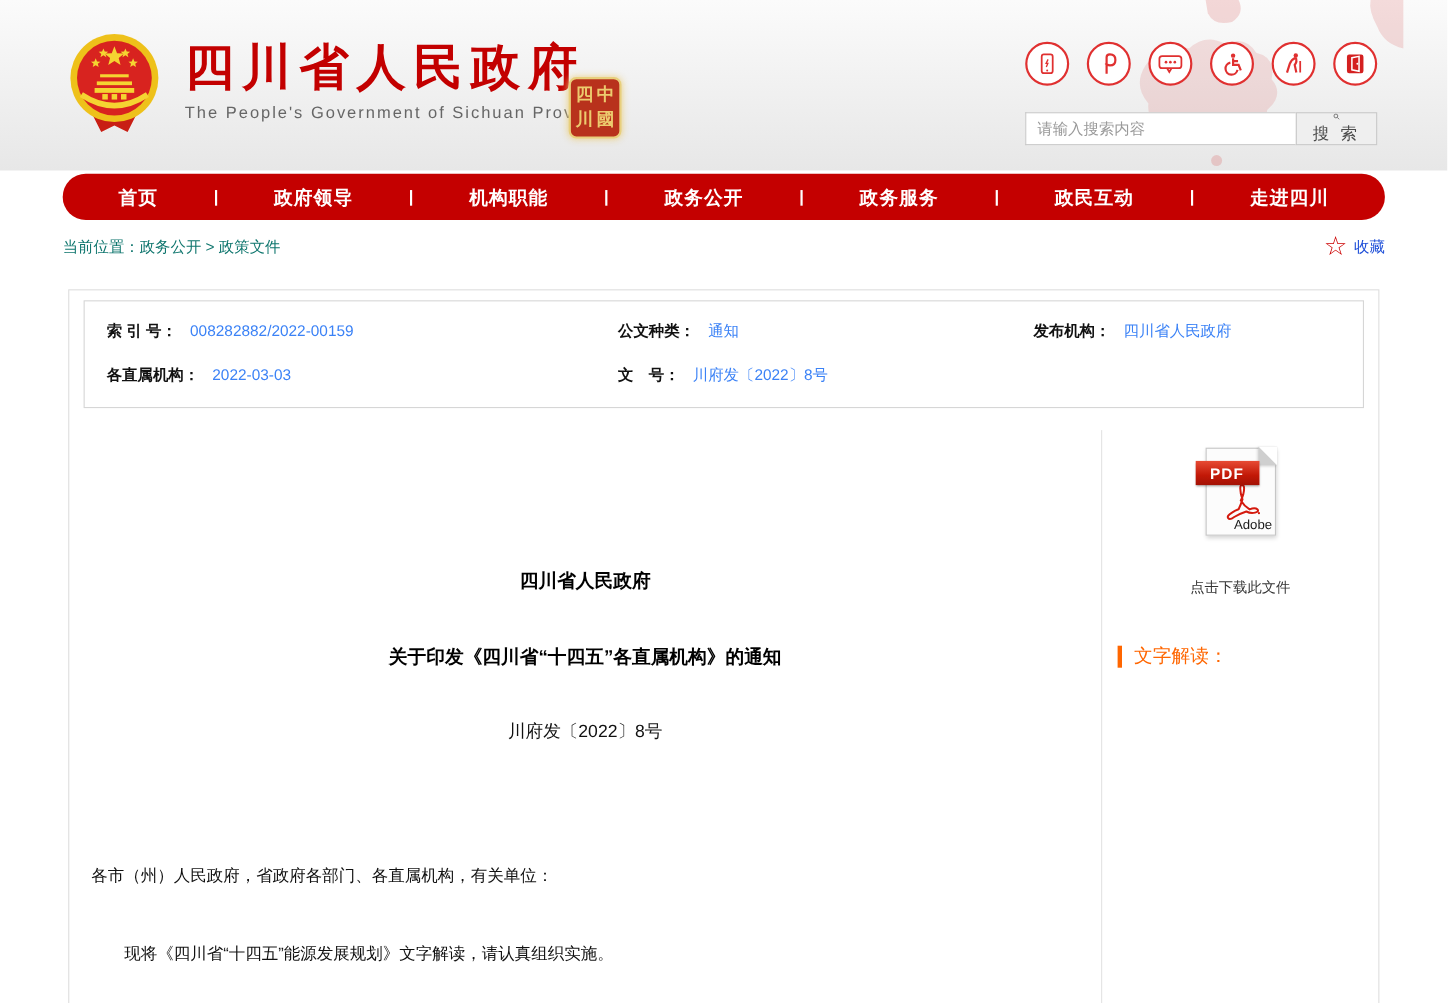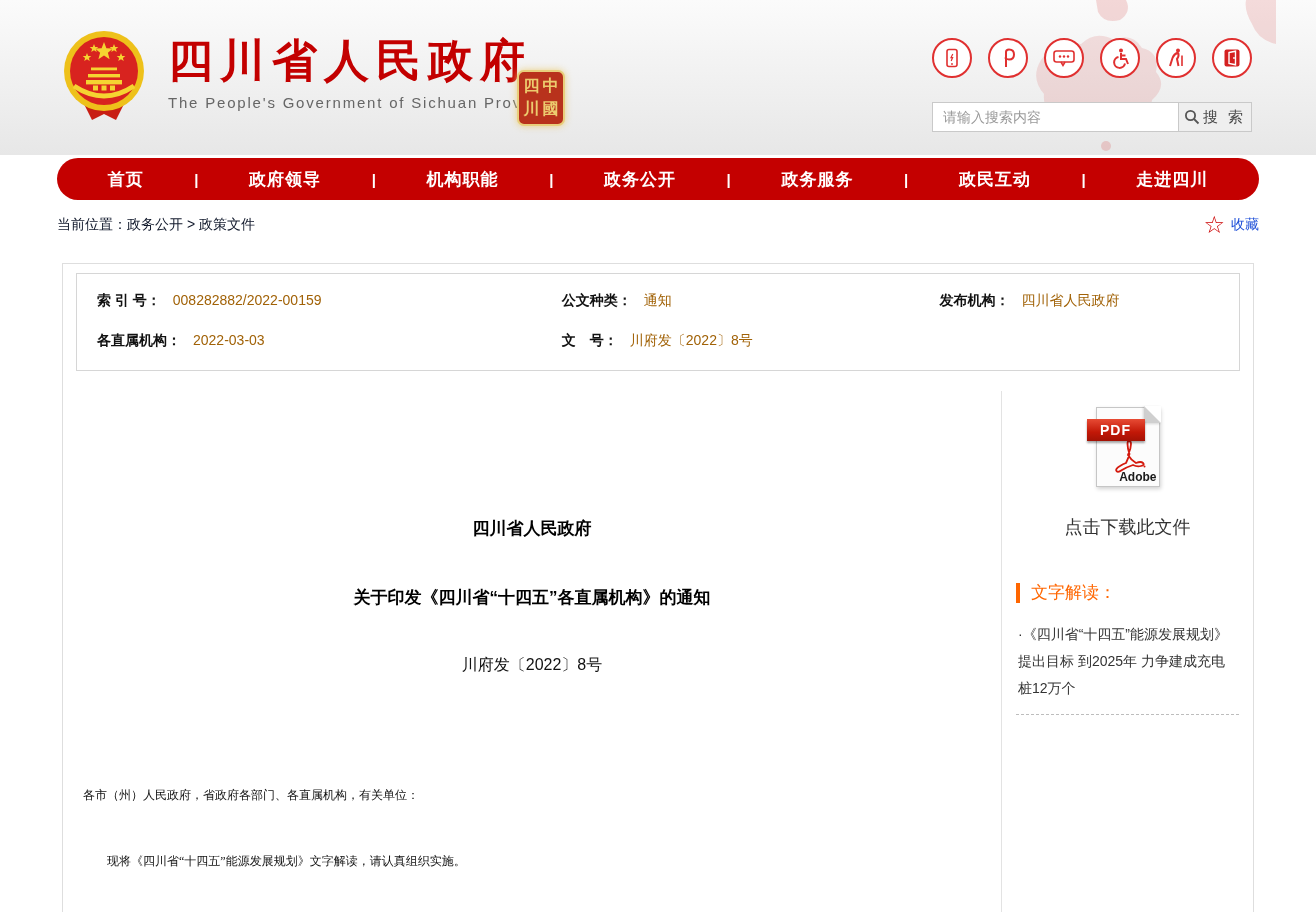--- a/index.html
+++ b/index.html
@@ -13,63 +13,63 @@
   .brand-text { margin-left:22px; }
   .site-title { color:#c30000; font-size:45px; font-weight:bold; letter-spacing:7px; line-height:1.1; margin-top:6px; }
   .site-subtitle { color:#666; font-size:15px; letter-spacing:1.8px; margin-top:8px; }
   .seal { position:absolute; left:517px; top:70px; width:48px; height:56px; background:#b8321c; border:2px solid #e8cf7c; border-radius:7px; box-shadow:0 0 7px rgba(235,205,120,.9); display:grid; grid-template-columns:1fr 1fr; align-items:center; justify-items:center; color:#eccb6e; font-size:16px; font-weight:bold; padding:3px; }
   .header-right { position:absolute; right:64px; top:38px; width:320px; }
   .icon-row { display:flex; justify-content:space-between; margin-bottom:24px; }
   .icon-circle { width:40px; height:40px; border:2px solid #e03030; border-radius:50%; background:#fff; display:flex; align-items:center; justify-content:center; cursor:pointer; }
   .search-row { display:flex; height:30px; }
   .search-input { flex:1; border:1px solid #c9c9c9; border-right:none; padding:12px 10px; font-size:14px; color:#333; background:#fff; outline:none; font-family:"Liberation Sans",sans-serif; }
   .search-input::placeholder { color:#9a9a9a; }
-  .search-btn { width:74px; background:#efefef; border:1px solid #c9c9c9; color:#4a4a4a; font-size:15px; letter-spacing:3px; display:flex; align-items:center; justify-content:center; gap:3px; cursor:pointer; font-family:"Liberation Sans",sans-serif; }
+  .search-btn { width:74px; background:#efefef; border:1px solid #c9c9c9; color:#4a4a4a; font-size:15px; letter-spacing:3px; display:flex; align-items:center; justify-content:center; gap:3px; cursor:pointer; font-family:"Liberation Sans",sans-serif;flex-direction:column; }
 
   
   .nav { margin:3px 57px 0; height:42px; background:#c40000; border-radius:21px; display:flex; align-items:center; justify-content:space-evenly; }
   .nav a { color:#fff; font-size:17px; font-weight:bold; text-decoration:none; letter-spacing:1px; cursor:pointer; }
   .nav .sep { color:#fff; font-weight:bold; font-size:15px; }
 
   
   .crumb-row { margin:0 57px; height:50px; display:flex; align-items:center; justify-content:space-between; font-size:14px; color:#333; }
-  .crumb-left span, .crumb-left a { color:#0f172a; text-decoration:none; }
+  .crumb-left span, .crumb-left a { color:#0f766e; text-decoration:none; }
   .crumb-left a { cursor:pointer; }
   .fav { display:flex; align-items:center; gap:6px; cursor:pointer; }
   .fav .star { color:#cc0000; font-size:24px; line-height:1; }
   .fav .fav-label { color:#1d4ed8; font-size:14px; }
 
   
   .content-box { margin:13px 62px 0; border:1px solid #dedede; background:#fff; height:777px; overflow:hidden; }
   .meta-box { margin:9px 13px 0; border:1px solid #d6d6d6; padding:18px 0 20px; }
   .meta-grid { display:grid; grid-template-columns:40% 32.5% 27.5%; row-gap:22px; font-size:14px; }
   .meta-cell { display:flex; padding-left:20px; align-items:baseline; }
   .meta-label { font-weight:bold; color:#111; white-space:pre; margin-right:12px; }
-  .meta-value { color:#a16207;text-align:center; }
+  .meta-value { color:#3b82f6;text-align:center; }
 
   .main-row { display:flex; height:534px; margin-top:20px; }
   .article { flex:1; padding:0 20px; }
   .art-title { text-align:center; font-weight:bold; font-size:17px; color:#000; }
   .t1 { margin-top:126px; }
   .t2 { margin-top:46px; }
   .art-docnum { text-align:center; font-size:16px; color:#111; margin-top:46px; }
-  .art-p { font-size:12px; color:#111; line-height:1.5;font-family:Liberation Serif, serif; }
+  .art-p { font-size:15px; color:#111; line-height:1.5; }
   .p1 { margin-top:110px; }
   .p2 { margin-top:48px; text-indent:2em; }
 
   
   .aside { width:252px; border-left:1px solid #e3e3e3; padding:16px 14px 0; }
   .pdf-wrap { text-align:center; cursor:pointer; }
   .pdf-icon { position:relative; width:64px; height:80px; margin:0 auto; }
   .pdf-page { position:absolute; inset:0; background:#fcfcfc; border:1px solid #c6c6c6; box-shadow:1px 2px 4px rgba(0,0,0,.18); }
   .pdf-fold { position:absolute; top:-1px; right:-1px; width:0; height:0; border-style:solid; border-width:0 17px 17px 0; border-color:#fff #fff #cfcfcf #fff; filter:drop-shadow(-1px 1px 1px rgba(0,0,0,.15)); }
   .pdf-band { position:absolute; top:12px; left:-9px; width:58px; height:22px; background:linear-gradient(180deg,#e74b34 0%,#c21807 60%,#a31205 100%); color:#fff; font-weight:bold; font-size:14px; line-height:22px; text-align:center; letter-spacing:1px; box-shadow:0 2px 2px rgba(0,0,0,.35); }
   .adobe-mark { position:absolute; left:14px; top:32px; }
-  .adobe-label { position:absolute; bottom:3px; right:3px; font-size:12px; font-weight:bold; color:#1a1a1a;margin-top:45px; }
-  .download-label { margin-top:28px; font-size:18px; color:#333; }
+  .adobe-label { position:absolute; bottom:3px; right:3px; font-size:12px; font-weight:normal; color:#1a1a1a;margin-top:45px; }
+  .download-label { margin-top:38px; font-size:13px; color:#333; }
 
   .interp { margin-top:44px; }
   .interp-header { color:#ff6600; font-size:17px; border-left:4px solid #ff6600; padding-left:11px; line-height:1.2; }
   .interp-list { margin-top:6px; }
   .interp-link { font-size:14px; color:#333; line-height:1.9; padding:12px 2px 13px; border-bottom:1px dashed #bdbdbd; cursor:pointer; }
 </style>
 </head>
 <body>
 
 <div class="page">
@@ -250,21 +250,20 @@
             </svg>
             <div class="pdf-band">PDF</div>
             <div class="adobe-label">Adobe</div>
           </div>
           <div class="download-label">点击下载此文件</div>
         </div>
 
         <div class="interp">
           <div class="interp-header">文字解读：</div>
           <div class="interp-list">
-            <div class="interp-link">·《四川省“十四五”能源发展规划》提出目标 到2025年 力争建成充电桩12万个</div>
           </div>
         </div>
       </aside>
 
     </div>
   </div>
 
 </div>
 
 </body></html>

